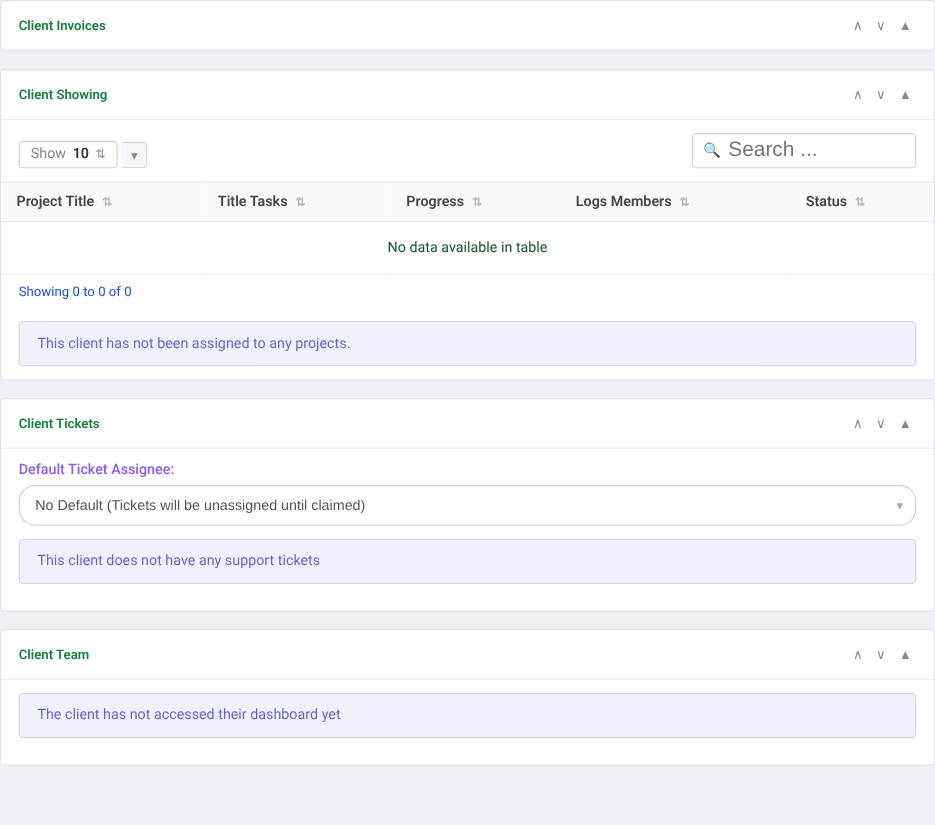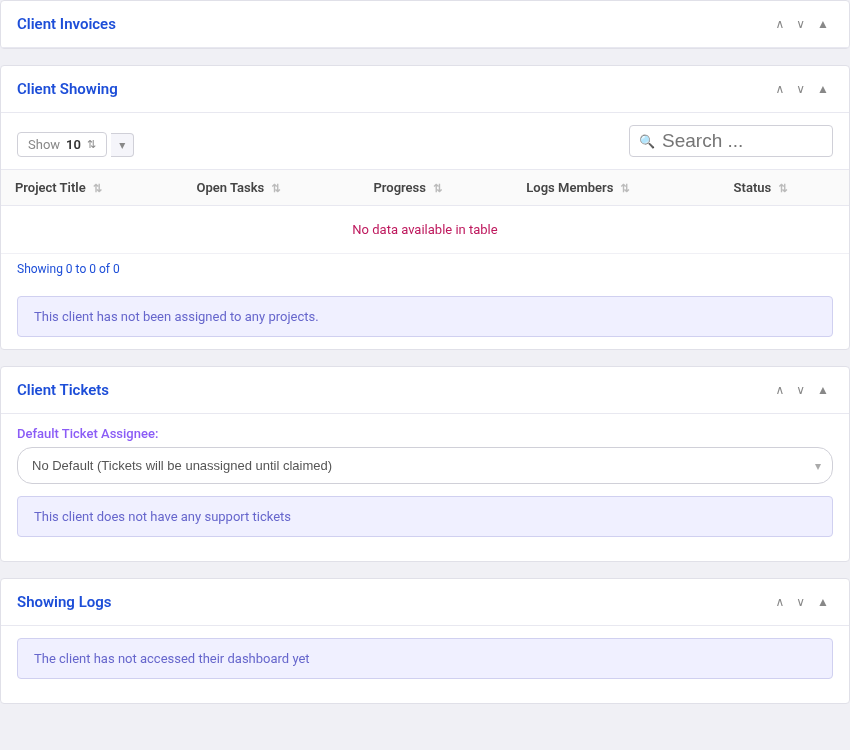--- a/index.html
+++ b/index.html
@@ -20,23 +20,23 @@
 
     .section-header {
       display: flex;
       align-items: center;
       justify-content: space-between;
       padding: 14px 16px;
       border-bottom: 1px solid #e8e8f0;
     }
 
     .section-title {
-      font-size: 15px;
+      font-size: 12px;
       font-weight: 600;
-      color: #1d4ed8;
+      color: #15803d;
     }
 
     .section-controls {
       display: flex;
       gap: 4px;
       align-items: center;
     }
 
     .ctrl-btn {
       background: none;
@@ -144,21 +144,21 @@
     td {
       padding: 10px 14px;
       font-size: 13px;
       color: #555;
       text-align: center;
       border-bottom: 1px solid #f0f0f5;
     }
 
     .no-data-row td {
       text-align: center;
-      color: #be185d;
+      color: #14532d;
       padding: 16px;
     }
 
     .showing-text {
       padding: 8px 16px;
       font-size: 12px;
       color: #1d4ed8;
     }
 
     
@@ -241,21 +241,21 @@
   </div>
 
   <table>
     <thead>
       <tr>
         <th>
           <span>Project Title</span>
           <span class="sort-icon">⇅</span>
         </th>
         <th>
-          <span>Open Tasks</span>
+          <span>Title Tasks</span>
           <span class="sort-icon">⇅</span>
         </th>
         <th>
           <span>Progress</span>
           <span class="sort-icon">⇅</span>
         </th>
         <th>
           <span>Logs Members</span>
           <span class="sort-icon">⇅</span>
         </th>
@@ -295,21 +295,21 @@
       <span class="select-arrow">▾</span>
     </div>
   </div>
 
   <div class="info-box">This client does not have any support tickets</div>
   <div style="height:12px;"></div>
 </div>
 
 <div class="section">
   <div class="section-header">
-    <span class="section-title">Showing Logs</span>
+    <span class="section-title">Client Team</span>
     <div class="section-controls">
       <button class="ctrl-btn">∧</button>
       <button class="ctrl-btn">∨</button>
       <button class="ctrl-btn">▲</button>
     </div>
   </div>
   <div class="info-box">The client has not accessed their dashboard yet</div>
   <div style="height:12px;"></div>
 </div>
 

